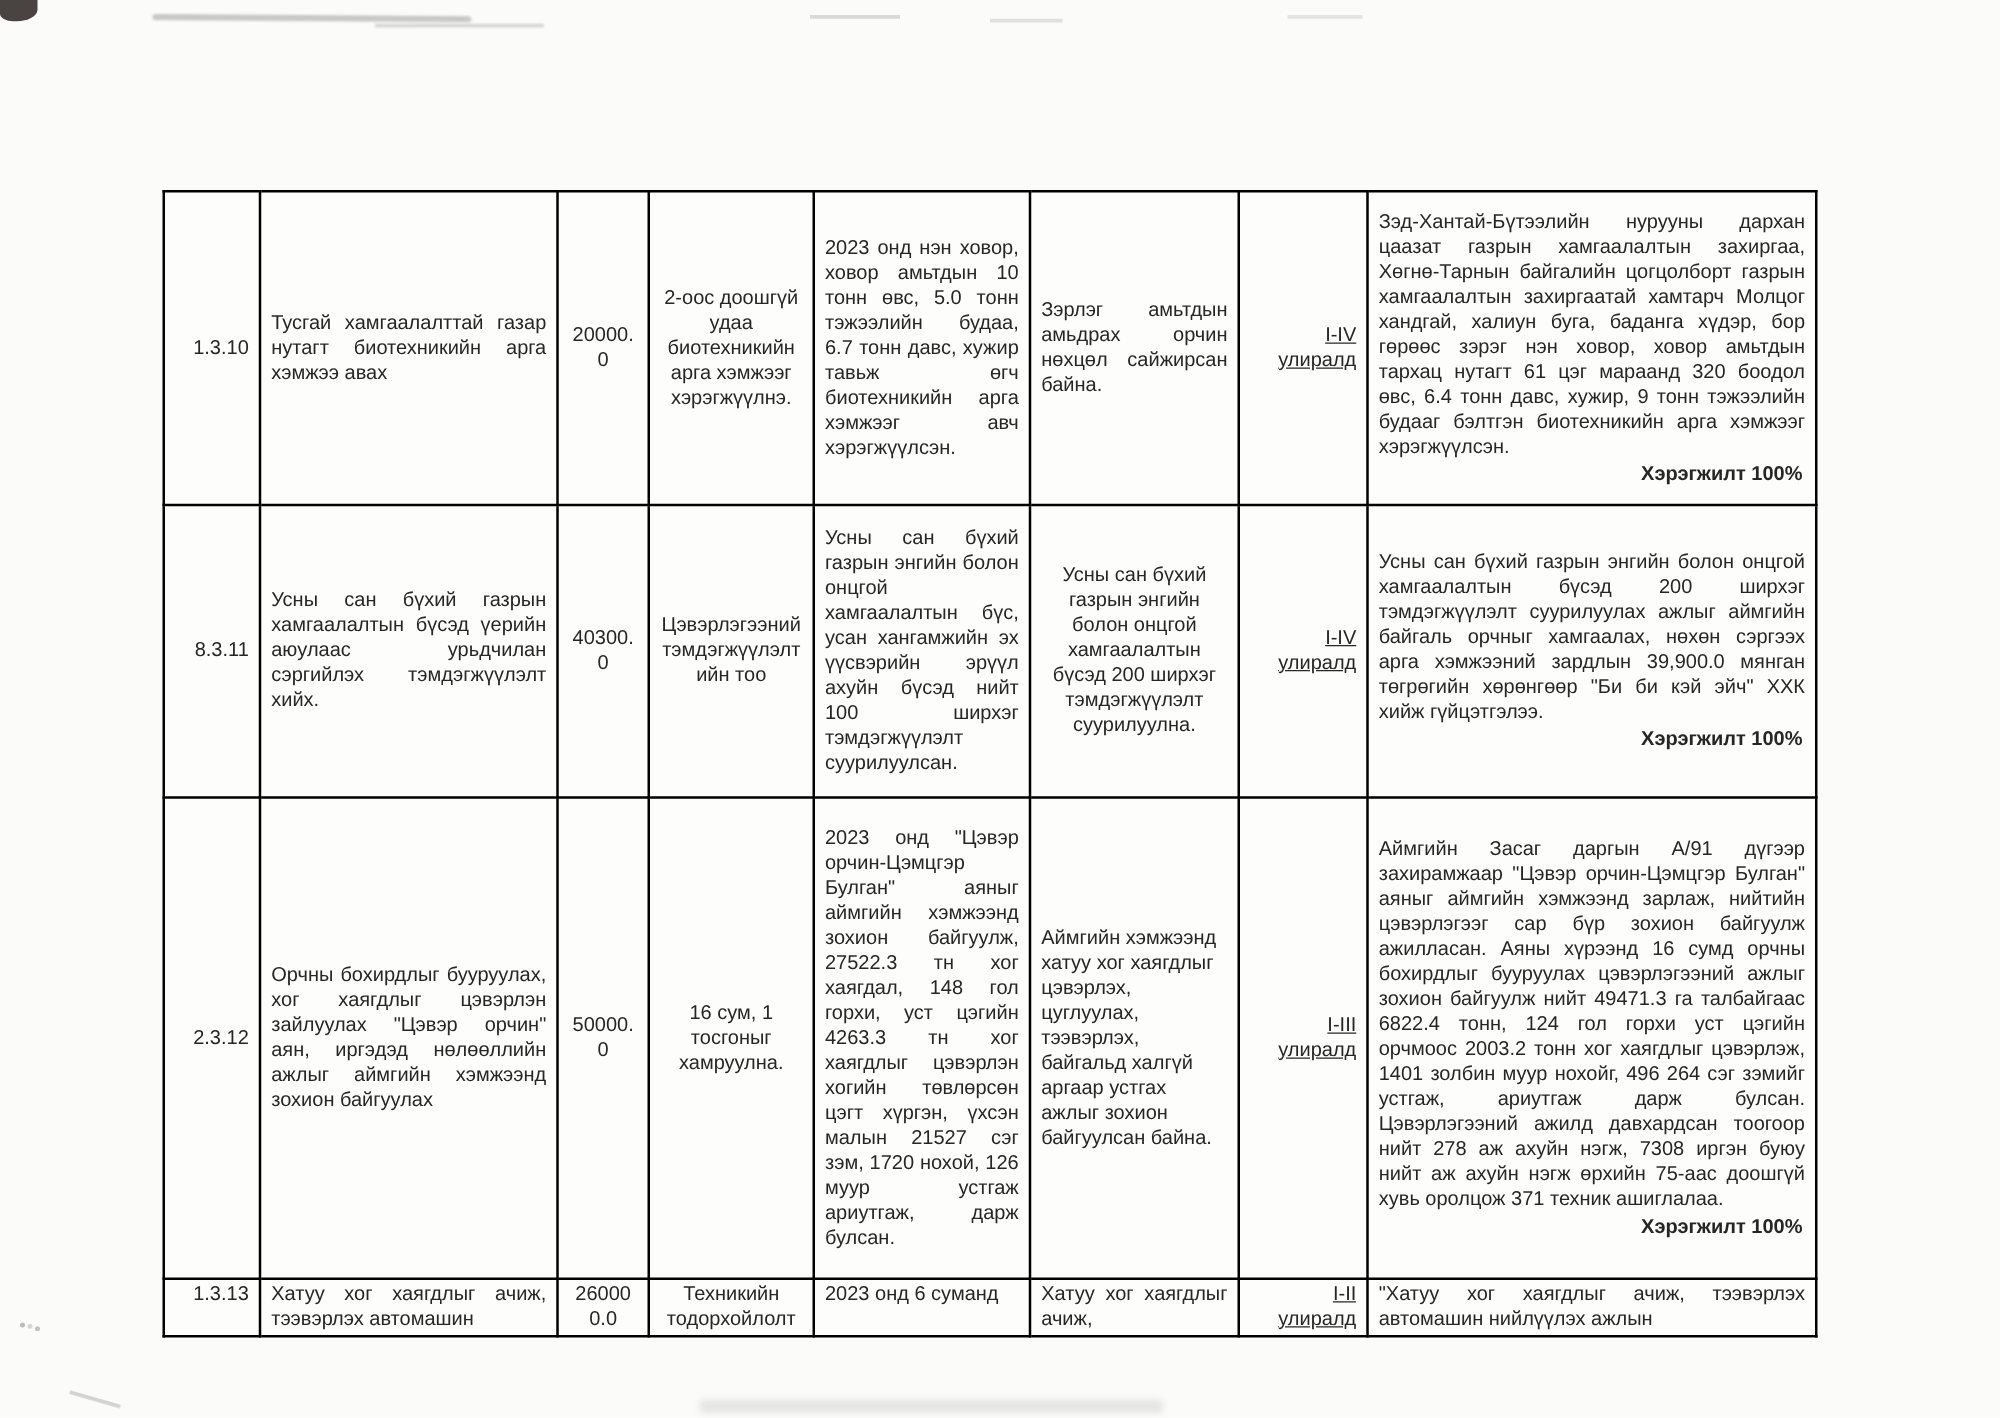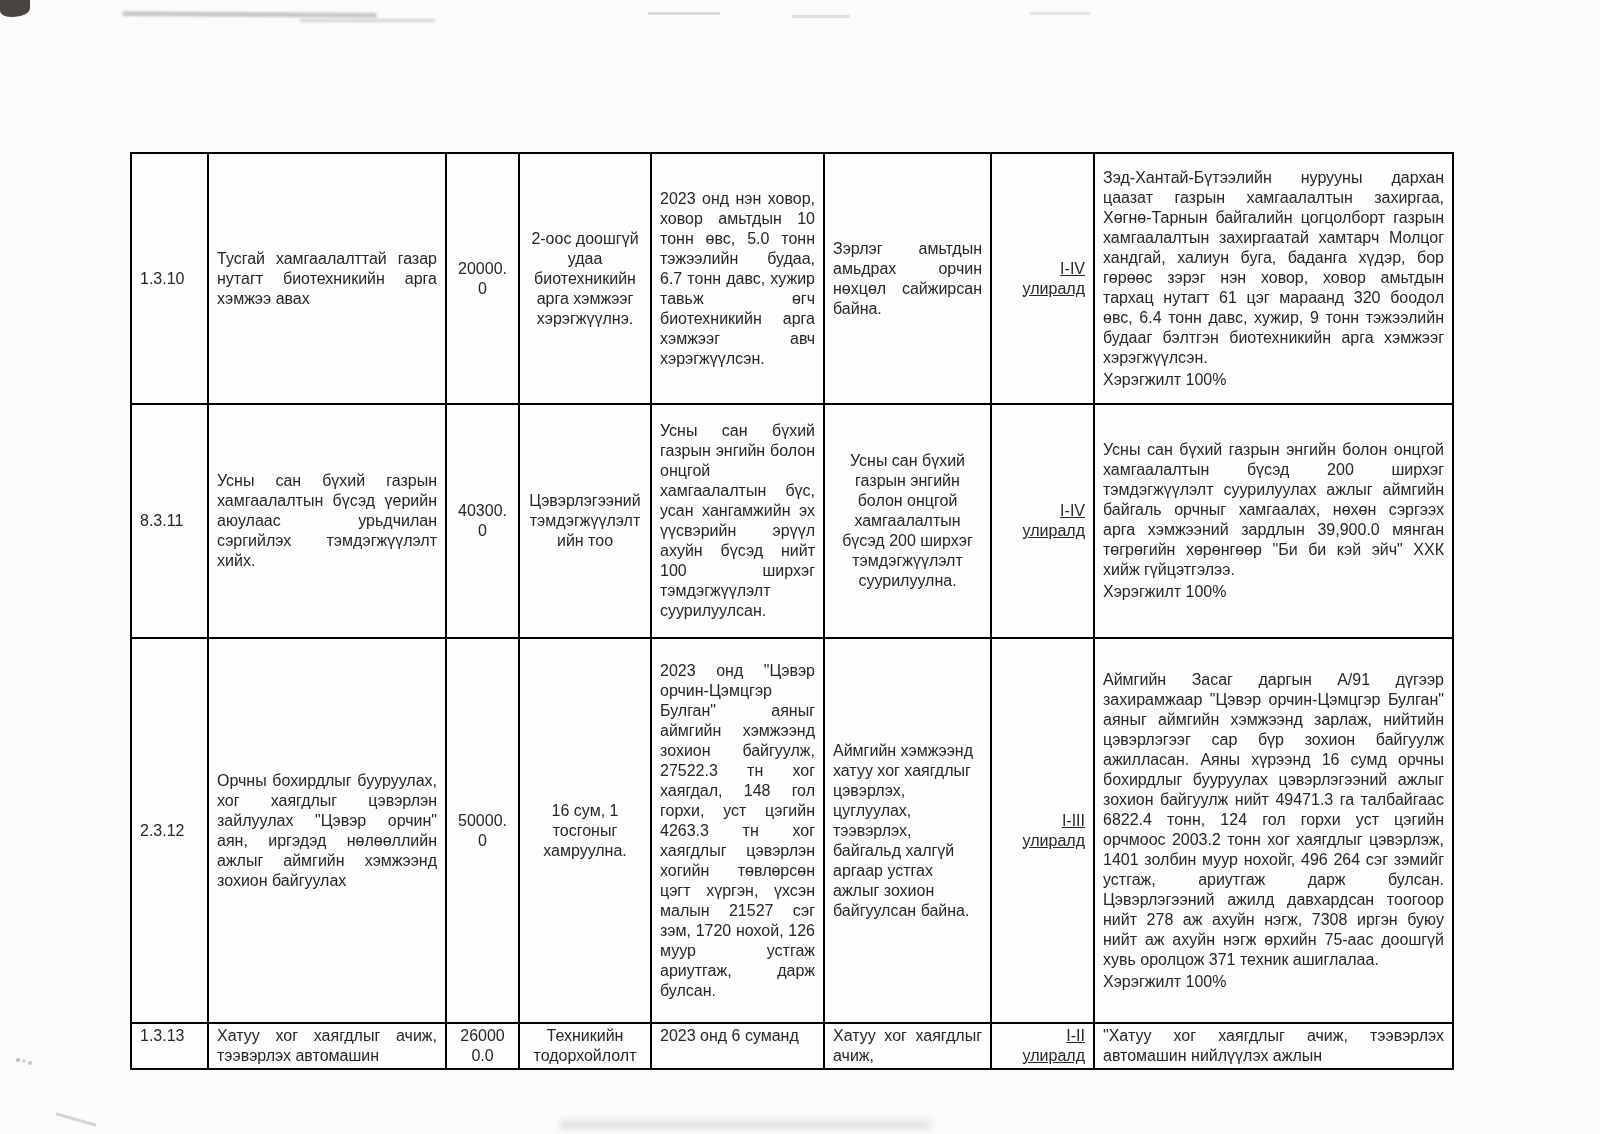--- a/index.html
+++ b/index.html
@@ -19,28 +19,28 @@
     table-layout:fixed;
     font-size:16px; line-height:20px;
     background:#fdfdfc;
   }
   .report-table td {
     border:2px solid #000000;
     padding:2px 8px;
     vertical-align:middle;
     overflow:hidden;
   }
-  .c-num      { text-align:left; }
+  .c-num      { text-align:right; }
   .c-budget   { text-align:center; word-break:break-all; padding:2px 6px;border-radius:25px; }
   .c-indicator{ text-align:center; overflow-wrap:break-word; }
   .c-quarter  { text-align:right;text-decoration:underline; }
   .just       { text-align:justify; }
   .ctr        { text-align:center; }
   .lft        { text-align:left; }
-  .completion { font-weight:normal; padding-right:2px; margin-top:2px; }
+  .completion { text-align:right; font-weight:bold; padding-right:2px; margin-top:2px; }
   tr.clip-row td { vertical-align:top; }
   .clip { height:40px; overflow:hidden; }
   
   .art { position:absolute; pointer-events:none; }
   .corner-blob   { left:0; top:0; width:30px; height:17px; background:#35302c; border-radius:0 0 55% 35%; opacity:.9; }
   .top-streak-1  { left:122px; top:12px; width:255px; height:5px; background:rgba(95,95,95,.32); border-radius:3px; filter:blur(1px); transform:rotate(.4deg); }
   .top-streak-2  { left:300px; top:19px; width:135px; height:3px; background:rgba(120,120,120,.28); filter:blur(1px); }
   .top-dash-1    { left:648px; top:12px; width:72px; height:3px; background:rgba(130,130,130,.28); filter:blur(.5px); }
   .top-dash-2    { left:792px; top:15px; width:58px; height:3px; background:rgba(140,140,140,.24); filter:blur(.5px); }
   .top-dash-3    { left:1030px; top:12px; width:60px; height:3px; background:rgba(140,140,140,.2); filter:blur(.5px); }

